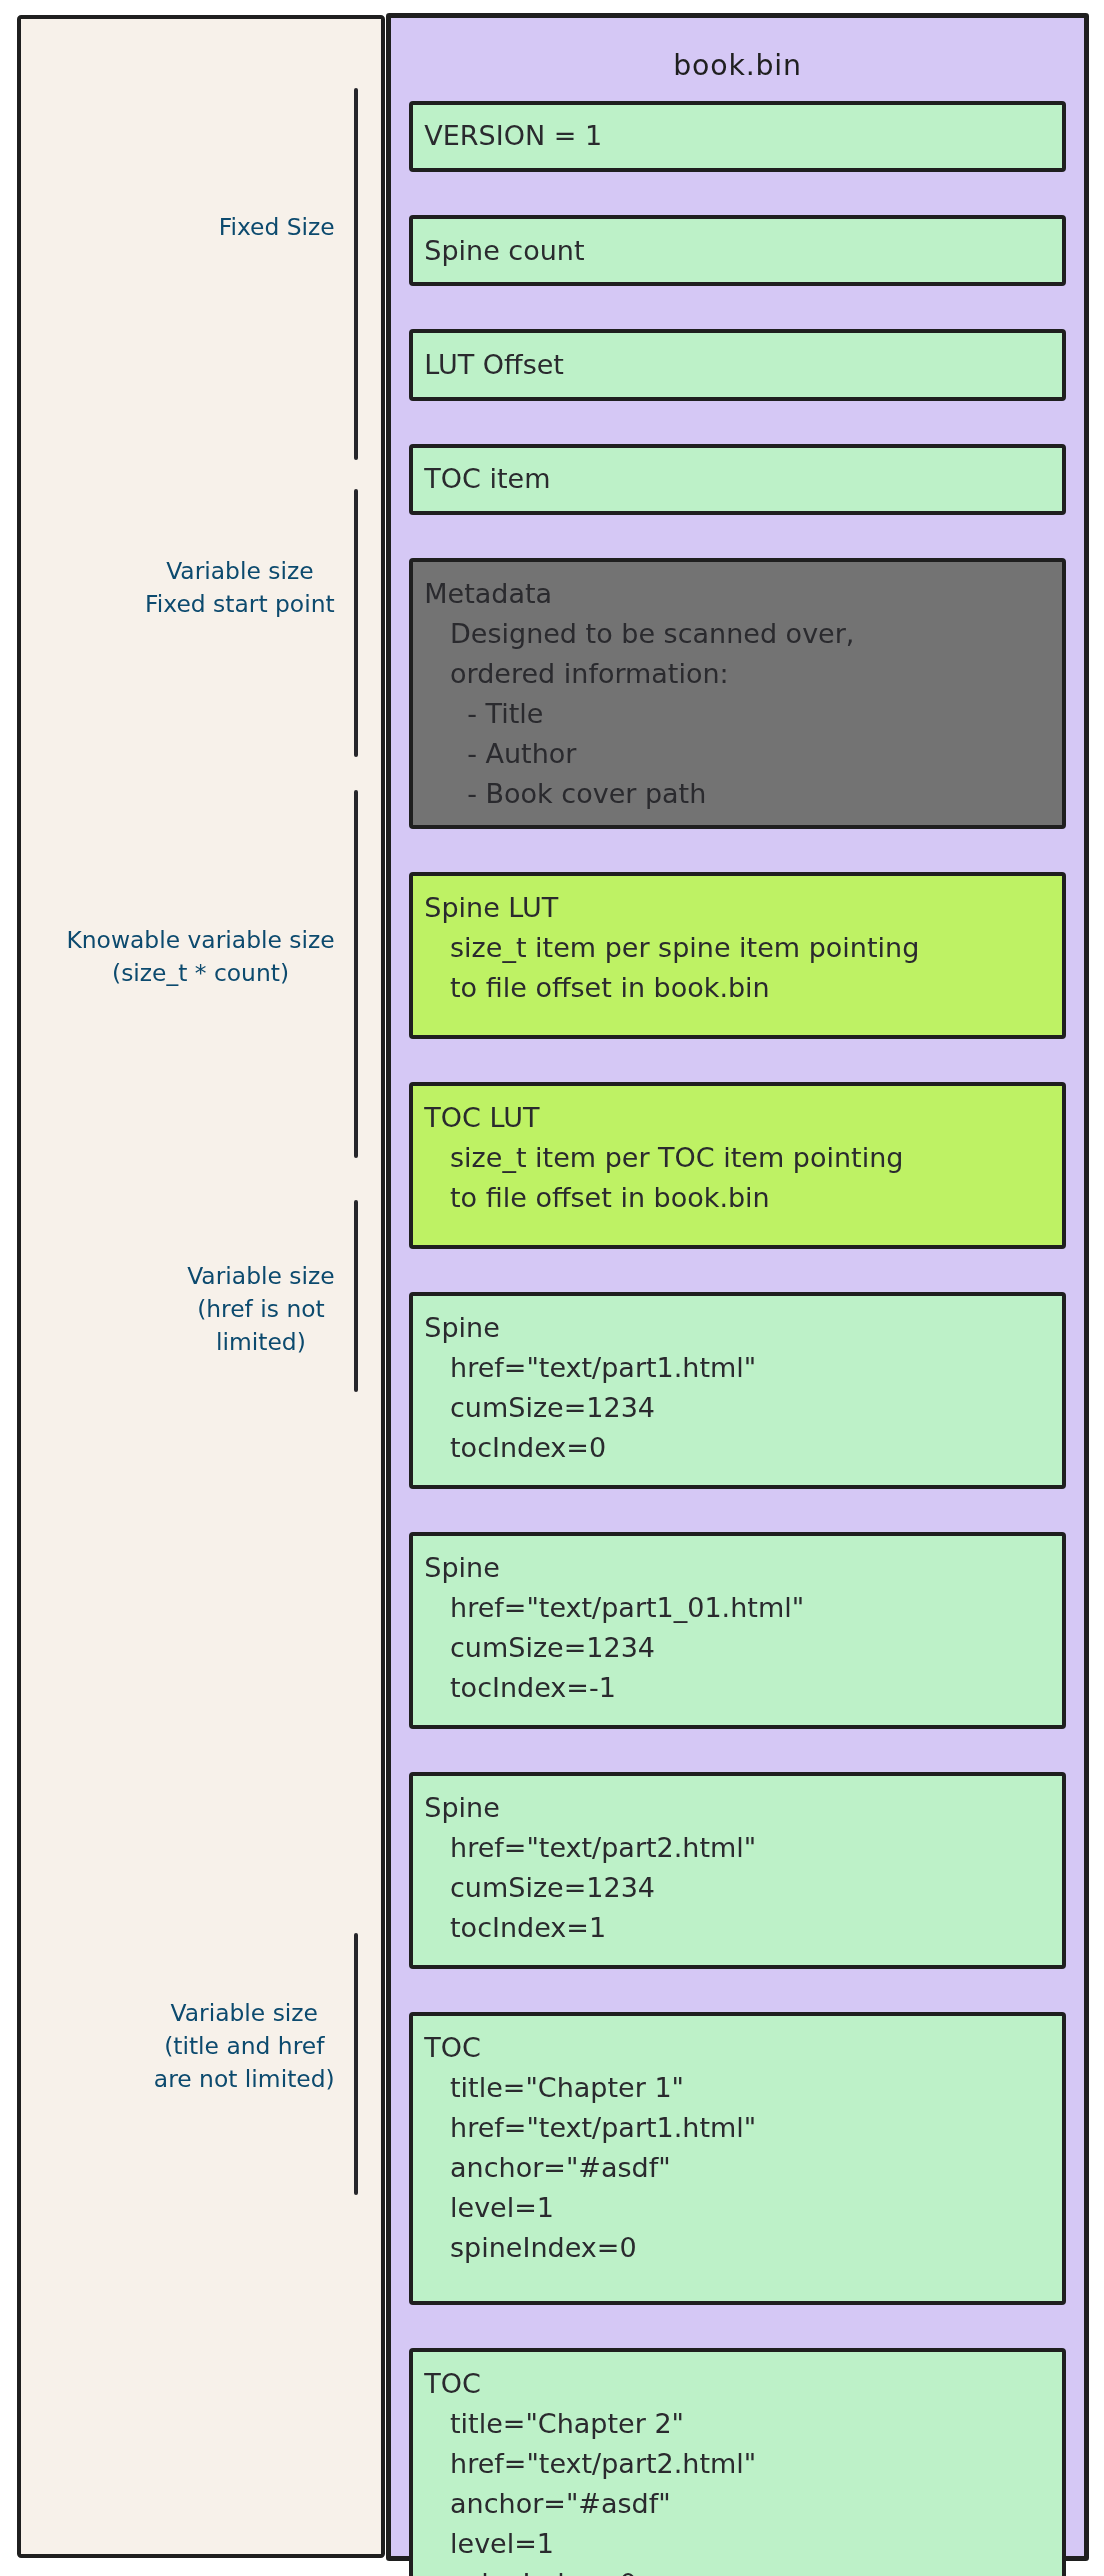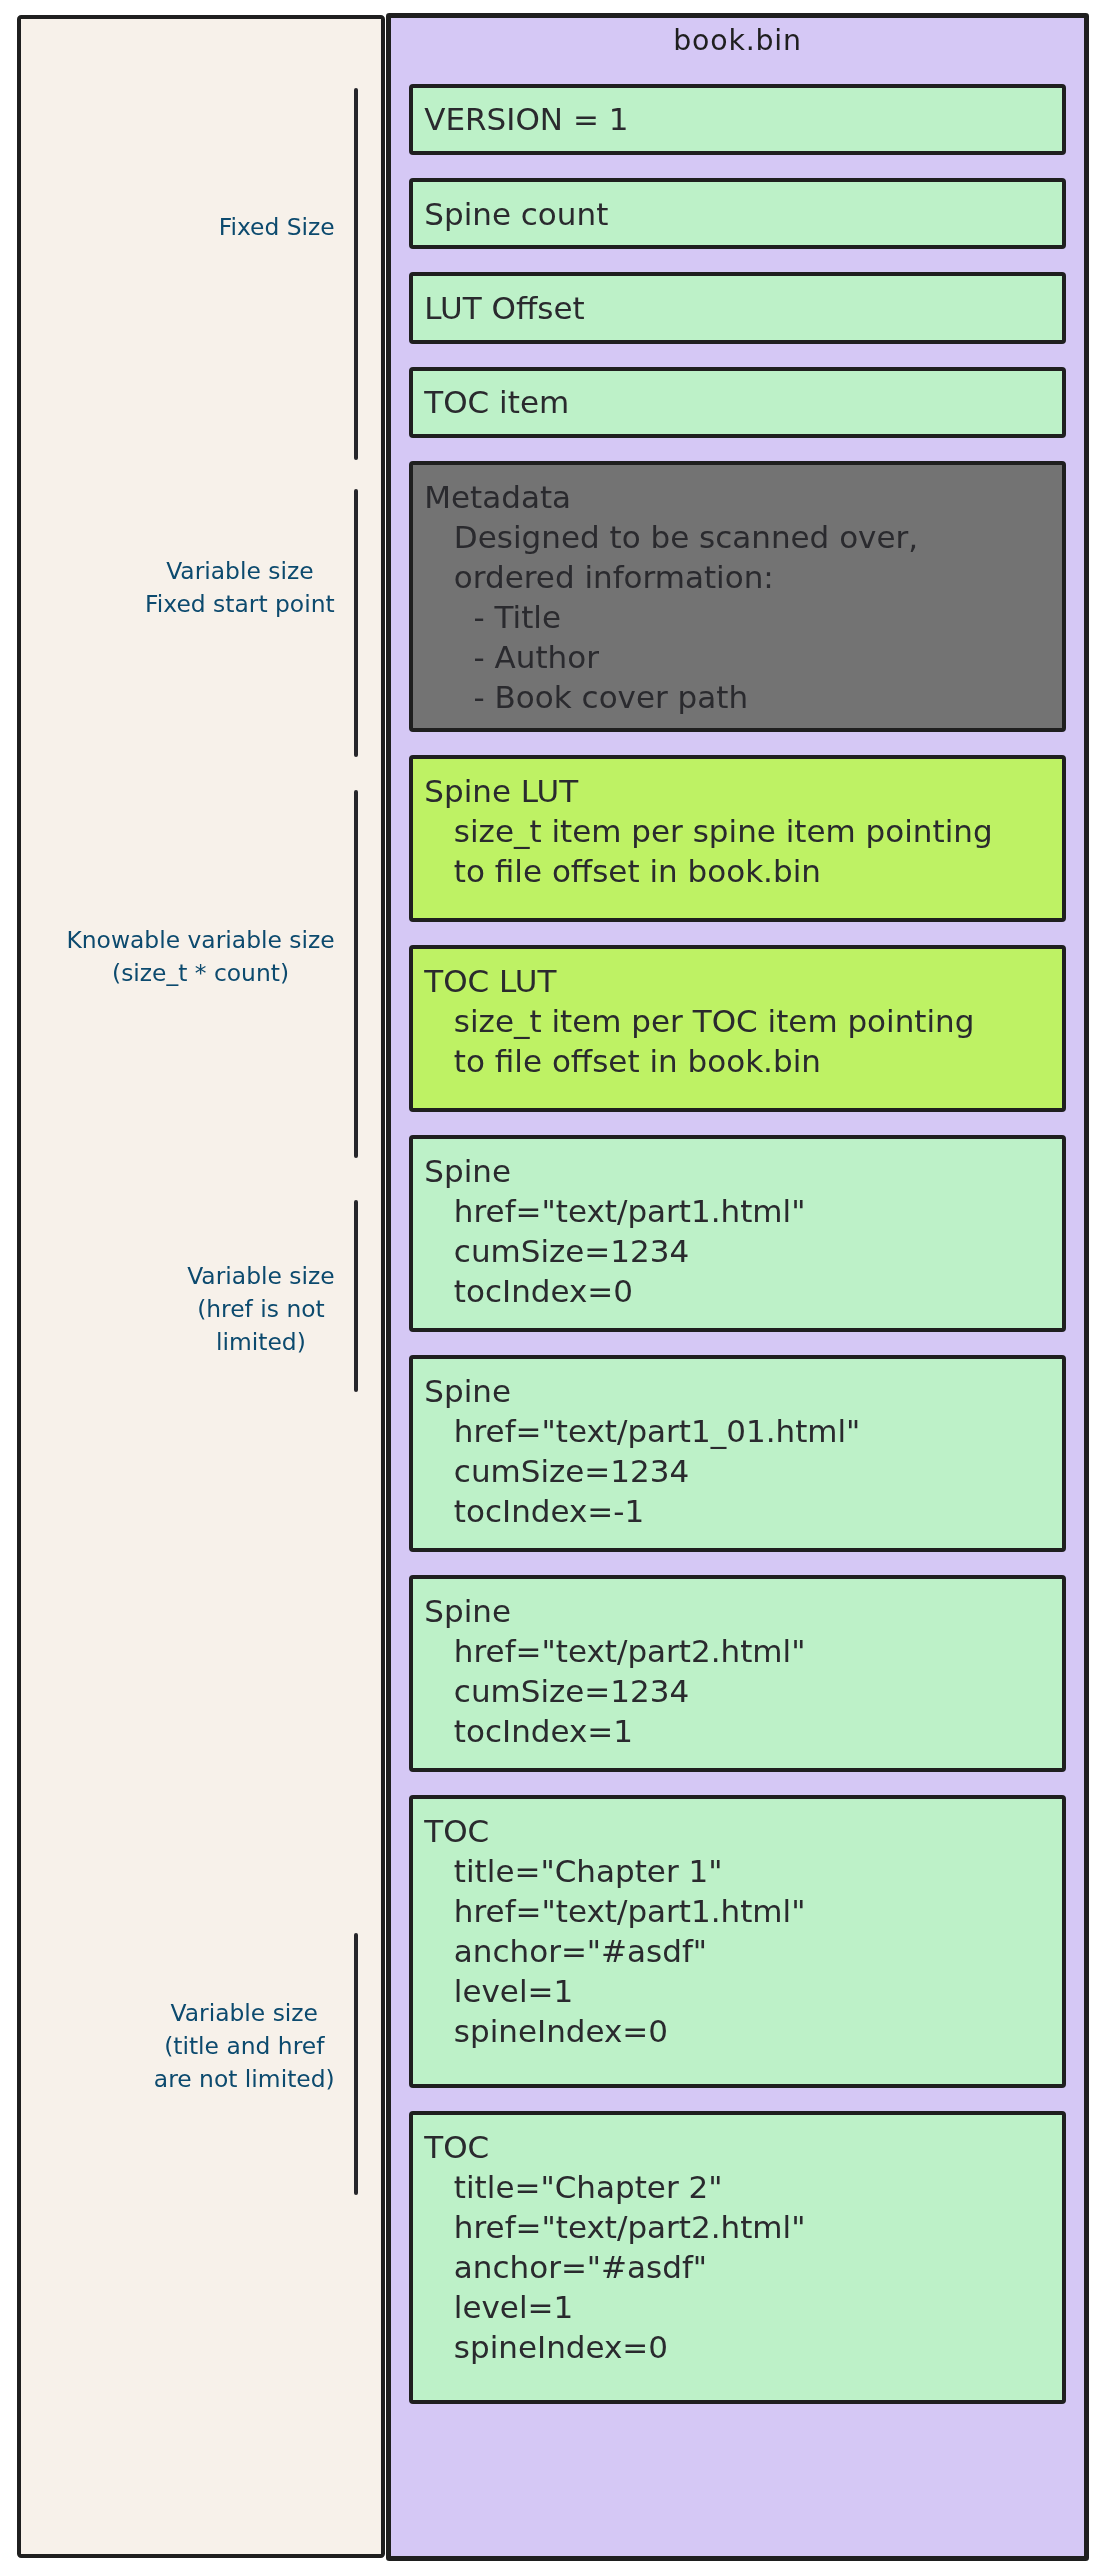--- a/index.html
+++ b/index.html
@@ -44,32 +44,32 @@
   .bin {
     position: absolute;
     left: 386px; top: 12.5px;
     width: 703px; height: 2548px;
     background: #d5c8f5;
     border: 5px solid #1f1f1f;
     border-radius: 3.3px;
     padding: 0 17.6px;
   }
   .bin-title {
-    height: 66px;
-    padding-top: 6px;
+    height: 83px;
+    padding-top: 31px;
     text-align: center;
     font-size: 28.4px;
     letter-spacing: 0.8px;
   }
   .block {
     border: 4.2px solid #1f1f1f;
     border-radius: 4px;
-    margin-bottom: 23px;
+    margin-bottom: 43px;
     padding: 11.7px 11.7px;
-    font-size: 31px;
+    font-size: 27px;
     line-height: 40px;
     white-space: pre;
     color: #2a2a2e;
   }
   .block.green  { background: #bdf1c8; }
   .block.yellow { background: #737373; }
   .block.blue   { background: #bef264; }
   .kind-field    { min-height: 70px; }
   .kind-metadata { min-height: 268px; }
   .kind-lut      { min-height: 167px; }

